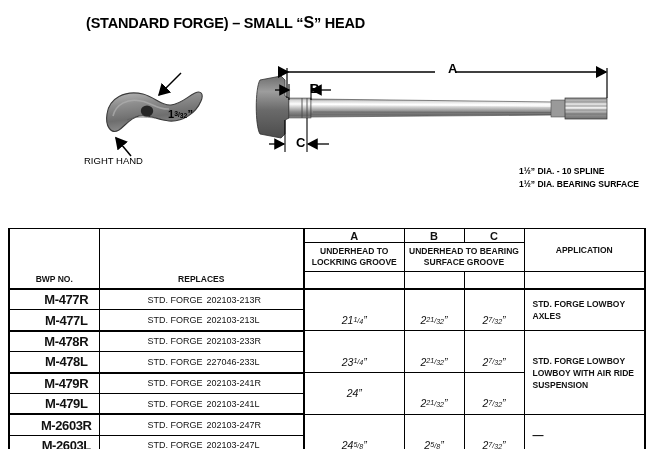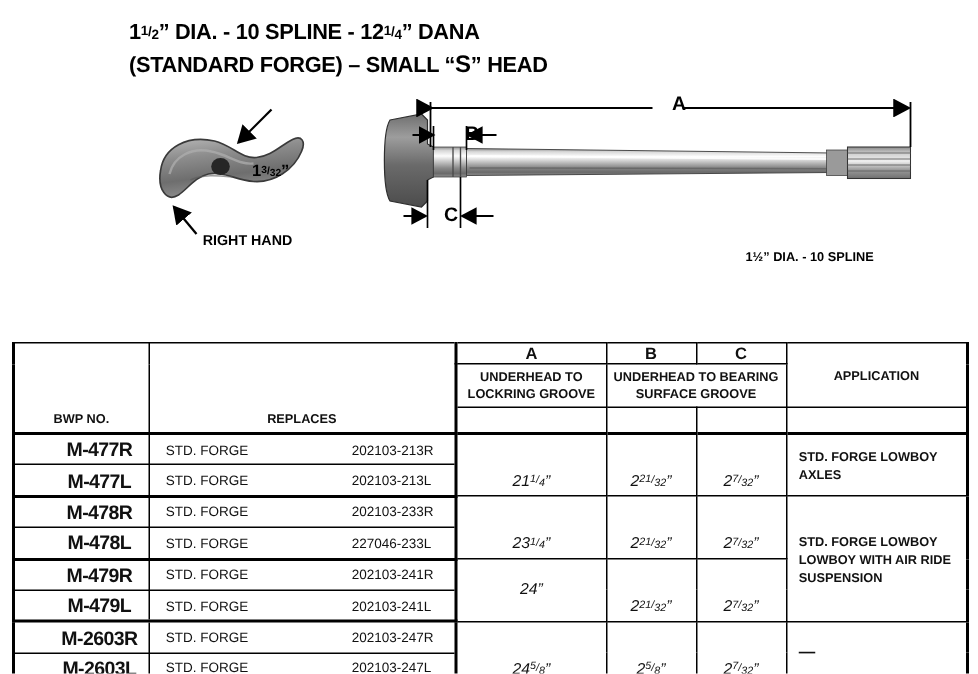--- a/index.html
+++ b/index.html
@@ -17,55 +17,52 @@
   .frac .sl{padding:0 0px;}
   .bigS{font-size:16px;}
 
   
   #diagram{position:absolute;left:0;top:50px;width:652px;height:165px;}
 
   
   #head-ill{position:absolute;left:103px;top:22px;width:102px;height:80px;}
   #head-callout{position:absolute;left:168px;top:58px;font-size:11px;font-weight:bold;white-space:nowrap;}
 
-  #rh-label{position:absolute;left:84px;top:104px;width:162px;text-align:center;
-            font-size:9.5px;font-weight:bold;line-height:13px;}
-
-  #spline-note{position:absolute;left:497px;top:115px;font-size:8.5px;font-weight:bold;line-height:13px;white-space:nowrap;}
+  #rh-label{position:absolute;left:84px;top:104px;width:162px;
+            font-size:9.5px;font-weight:normal;line-height:13px;}
+
+  #spline-note{position:absolute;left:519px;top:115px;font-size:8.5px;font-weight:bold;line-height:13px;white-space:nowrap;}
 
   .dimletter{position:absolute;font-size:13px;font-weight:bold;}
 
   
   #table-wrap{position:absolute;left:8px;top:228px;width:636px;}
   table{border-collapse:collapse;width:636px;table-layout:fixed;}
   td,th{border:1px solid #000;padding:0;margin:0;vertical-align:middle;text-align:center;
         font-size:8.5px;font-weight:bold;color:#111;}
   .hdr-blank{height:28px;border-bottom:none !important;}
   .colhead{font-size:11px;font-weight:bold;height:13px;}
   .subhead{font-size:8.5px;font-weight:bold;line-height:11px;height:28px;}
   .bwp{font-size:13px;font-weight:bold;letter-spacing:-0.4px;height:19.4px;padding-left:24px;}
-  .rep-forge{font-size:9px;font-weight:normal;text-align:left;padding-left:11px;}
-  .rep-num{font-size:9px;font-weight:normal;text-align:left;padding-left:4px;margin-left:28px;}
+  .rep-forge{font-size:9px;font-weight:normal;text-align:right;padding-left:11px;}
+  .rep-num{font-size:9px;font-weight:normal;text-align:left;padding-left:4px;}
   .dimval{font-size:10.5px;font-weight:normal;font-style:italic;}
   .appcell{font-size:8.5px;font-weight:bold;line-height:12px;text-align:left;padding-left:8px;margin-left:46px;}
   .appdash{font-size:11px;font-weight:bold;text-align:left;padding-left:8px;}
   .thickright{border-right:2px solid #000 !important;}
   .thickbot{border-bottom:2px solid #000 !important;}
   .outer-l{border-left:2px solid #000 !important;}
   .outer-r{border-right:2px solid #000 !important;}
   .dimfrac{font-size:0.68em;margin-top:25px;}
 </style>
 </head>
 <body>
 
 <div id="title-block">
   <div class="title-line">
-    <span>1</span><span class="frac"><span class="num">1</span><span class="sl">/</span><span class="den">2</span></span><span>” DIA. - 10 SPLINE - 12</span><span class="frac"><span class="num">1</span><span class="sl">/</span><span class="den">4</span></span><span>” DANA</span>
-  </div>
-  <div class="title-line">
     <span>(STANDARD FORGE) – SMALL “</span><span class="bigS">S</span><span>” HEAD</span>
   </div>
 </div>
 
 <div id="diagram">
 
   <svg id="head-ill" viewBox="0 0 102 80">
     <defs>
       <linearGradient id="gmet" x1="0" y1="0" x2="0.3" y2="1">
         <stop offset="0%" stop-color="#b9b9b9"></stop>
@@ -171,20 +168,21 @@
     <line x1="14" y1="90" x2="29" y2="90" stroke="#000" stroke-width="1.3" marker-end="url(#a2)"></line>
     <line x1="74" y1="90" x2="53" y2="90" stroke="#000" stroke-width="1.3" marker-end="url(#a2)"></line>
   </svg>
 
   <div class="dimletter" style="left:448px;top:11px;">A</div>
   <div class="dimletter" style="left:310px;top:31px;">B</div>
   <div class="dimletter" style="left:296px;top:85px;">C</div>
 
   <div id="spline-note">
     <div>1½” DIA. - 10 SPLINE</div>
+    <div>1½” DIA. BEARING SURFACE</div>
   </div>
 </div>
 
 <div id="table-wrap">
 <table>
   <colgroup>
     <col style="width:90px">
         <col style="width:205px">
     <col style="width:100px">
         <col style="width:60px">

